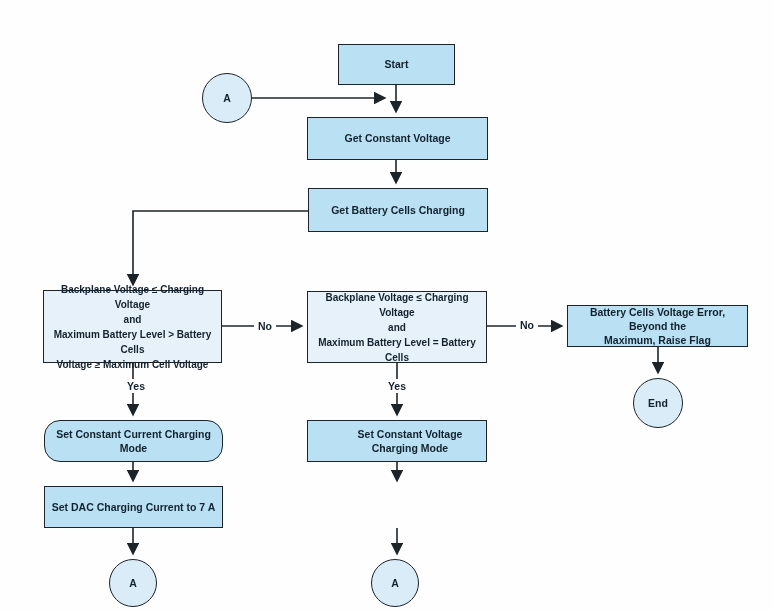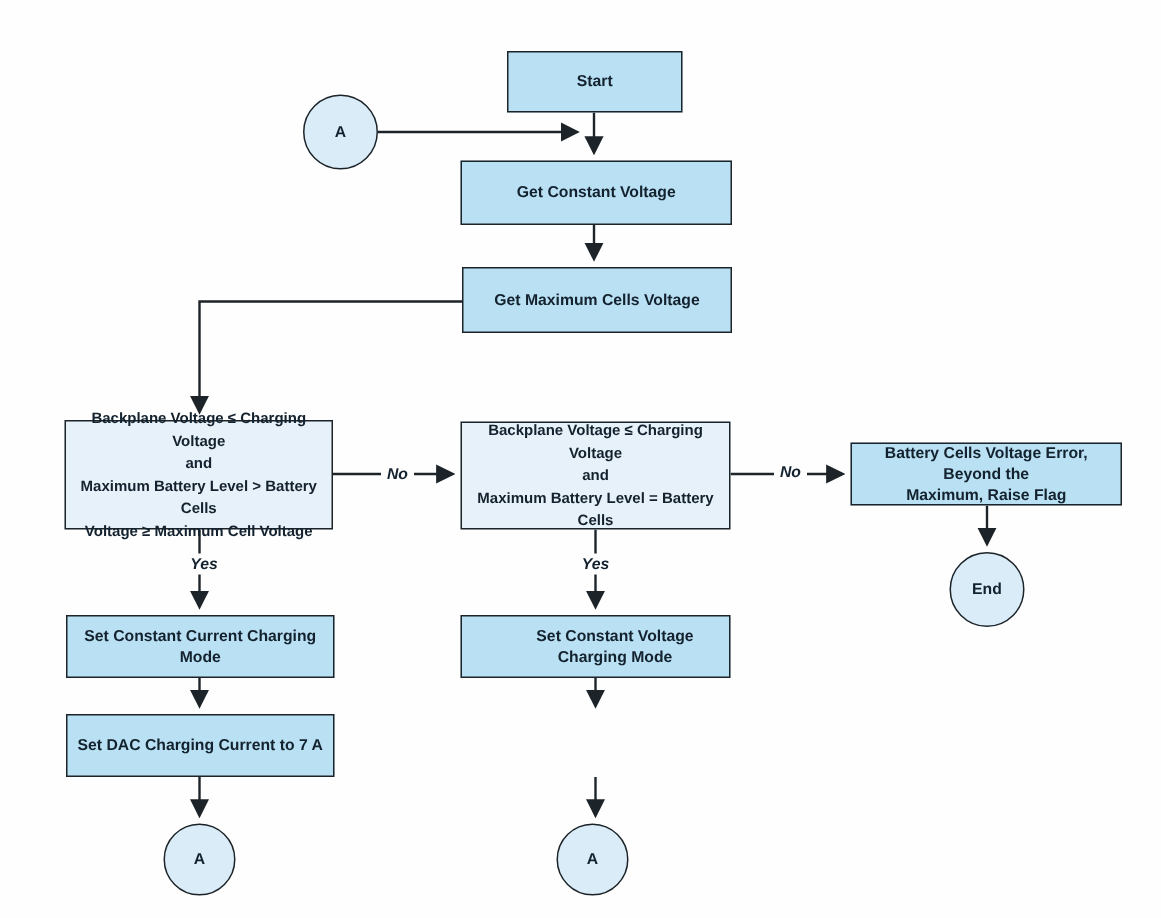--- a/index.html
+++ b/index.html
@@ -10,21 +10,21 @@
     --border:#1c2429;
     --text:#13222e;
     --line:#1c2429;
   }
   *{box-sizing:border-box;margin:0;padding:0;}
   body{
     background:var(--page-bg);
     font-family:"Liberation Sans","DejaVu Sans",sans-serif;
     width:774px;height:612px;overflow:hidden;
   }
-  .canvas{position:relative;width:774px;height:552px;background:var(--page-bg);}
+  .canvas{position:relative;width:774px;height:552px;background:var(--page-bg);margin-top:10px;}
   .wires{position:absolute;left:0;top:0;width:774px;height:612px;}
   .node{
     position:absolute;
     display:flex;align-items:center;justify-content:center;
     text-align:center;
     border:1.6px solid var(--border);
     color:var(--text);
     font-weight:bold;
     font-size:10.5px;
     line-height:1.35;
@@ -36,21 +36,20 @@
   .circle{background:var(--terminal-fill);border-radius:50%;padding:0;}
   .edge-label{
     position:absolute;
     transform:translate(-50%,-50%);
     background:var(--page-bg);
     color:var(--text);
     font-weight:bold;
     font-size:10.5px;
     padding:1px 4px;
     text-align:center;
-    font-style:italic;
   }
 </style>
 </head>
 <body>
 
 <div class="canvas">
 
   <svg class="wires" viewBox="0 0 774 612">
     <defs>
       <marker id="arrow" viewBox="0 0 10 10" refX="8" refY="5" markerWidth="8" markerHeight="8" orient="auto-start-reverse">
@@ -73,37 +72,37 @@
       <path d="M397 518 V543" marker-end="url(#arrow)"></path>
     </g>
   </svg>
 
   <div class="node process" style="left:338px;top:34px;width:117px;height:41px;">Start</div>
 
   <div class="node circle" style="left:202px;top:63px;width:50px;height:50px;">A</div>
 
   <div class="node process" style="left:307px;top:107px;width:181px;height:43px;">Get Constant Voltage</div>
 
-  <div class="node process" style="left:308px;top:178px;width:180px;height:44px;">Get Maximum Cells Voltage</div>
+  <div class="node process" style="left:308px;top:178px;width:180px;height:44px;">Get Battery Cells Charging</div>
 
   <div class="node decision" style="left:43px;top:280px;width:179px;height:73px;">Backplane Voltage ≤ Charging Voltage
 and
 Maximum Battery Level &gt; Battery Cells
 Voltage ≥ Maximum Cell Voltage</div>
 
   <div class="node decision" style="left:307px;top:281px;width:180px;height:72px;">Backplane Voltage ≤ Charging Voltage
 and
 Maximum Battery Level = Battery Cells</div>
 
   <div class="node circle" style="left:633px;top:368px;width:50px;height:50px;">End</div>
 
   <div class="node process" style="left:567px;top:295px;width:181px;height:42px;">Battery Cells Voltage Error, Beyond the
 Maximum, Raise Flag</div>
 
-  <div class="node process" style="left:44px;top:410px;width:179px;height:42px;">Set Constant Current Charging Mode</div>
+  <div class="node process" style="left:44px;top:410px;width:179px;height:42px;border-radius:16px;">Set Constant Current Charging Mode</div>
 
   <div class="node process" style="left:44px;top:476px;width:179px;height:42px;">Set DAC Charging Current to 7 A</div>
 
   <div class="node process" style="left:307px;top:410px;width:180px;height:42px;padding-left:32px;">Set Constant Voltage Charging Mode</div>
 
 
   <div class="node circle" style="left:109px;top:549px;width:48px;height:48px;">A</div>
 
   <div class="node circle" style="left:371px;top:549px;width:48px;height:48px;">A</div>
 

